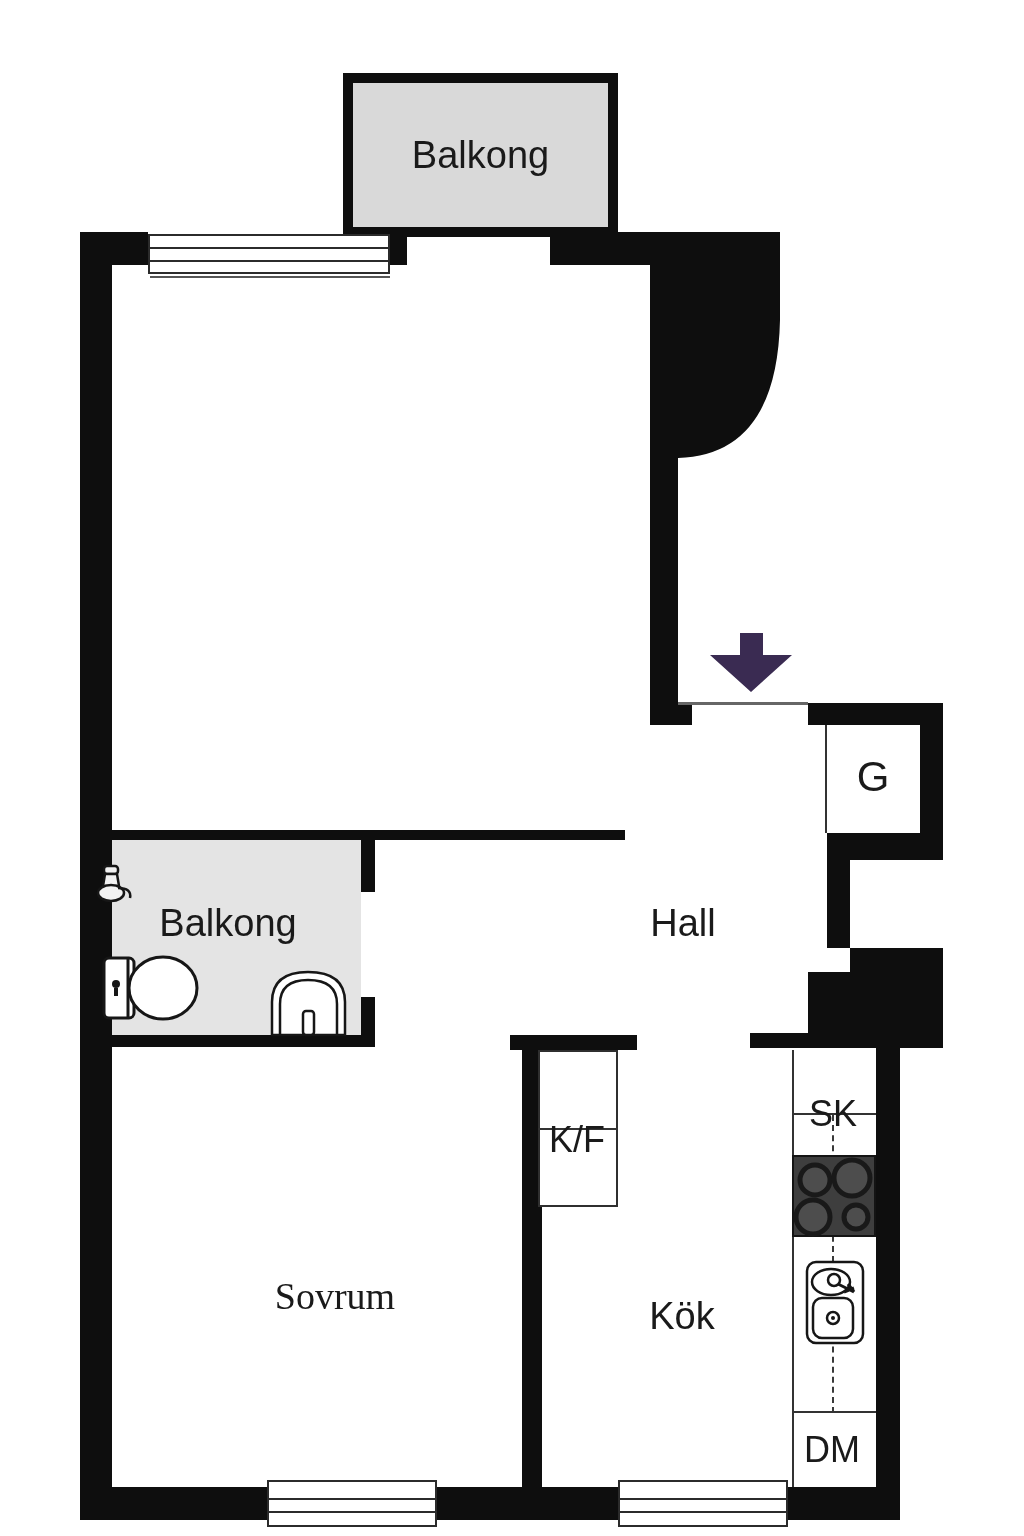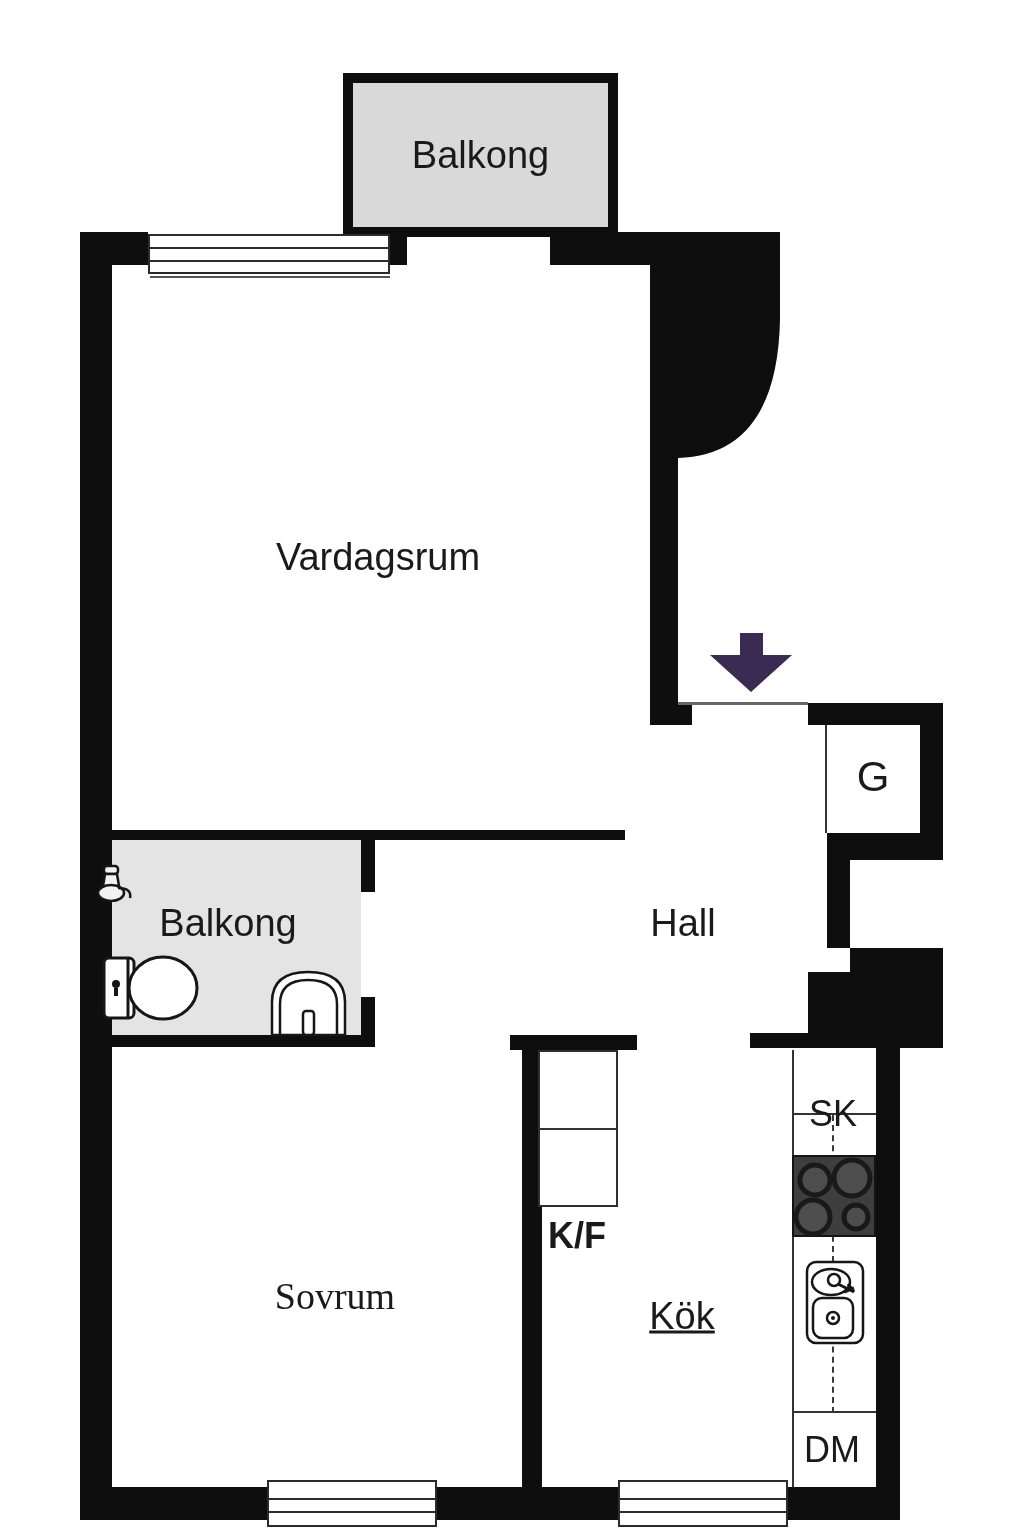--- a/index.html
+++ b/index.html
@@ -155,23 +155,22 @@
     </g>
     <circle cx="29" cy="60" r="6" fill="none" stroke="#161616" stroke-width="2.5"></circle>
     <circle cx="29" cy="60" r="2" fill="#161616"></circle>
     <circle cx="30" cy="22" r="6" fill="none" stroke="#161616" stroke-width="2.5"></circle>
     <path d="M34,26 L50,34 M44,26 L50,34 M40,34 L50,30" stroke="#161616" stroke-width="3" fill="none"></path>
   </svg>
 
   <div class="cab" style="left:538px;top:1050px;width:80px;height:157px;"></div>
   <div class="thinline" style="left:538px;top:1128px;width:80px;height:2px;"></div>
 
-  <div class="label" style="left:378px;top:557px;">Vardagsrum</div>
   <div class="label" style="left:228px;top:923px;">Balkong</div>
   <div class="label" style="left:683px;top:879px;margin-top:44px;">Hall</div>
   <div class="label big" style="left:873px;top:777px;">G</div>
   <div class="label" style="left:335px;top:1296px;font-family:Liberation Serif, serif;">Sovrum</div>
-  <div class="label" style="left:682px;top:1316px;text-decoration:underline;">Kök</div>
-  <div class="label small" style="left:577px;top:1236px;font-weight:bold;">K/F</div>
+  <div class="label" style="left:682px;top:1316px;">Kök</div>
+  <div class="label small" style="left:577px;top:1140px;">K/F</div>
   <div class="label small" style="left:833px;top:1114px;">SK</div>
   <div class="label small" style="left:832px;top:1450px;">DM</div>
 
 </div>
 
 </body></html>

